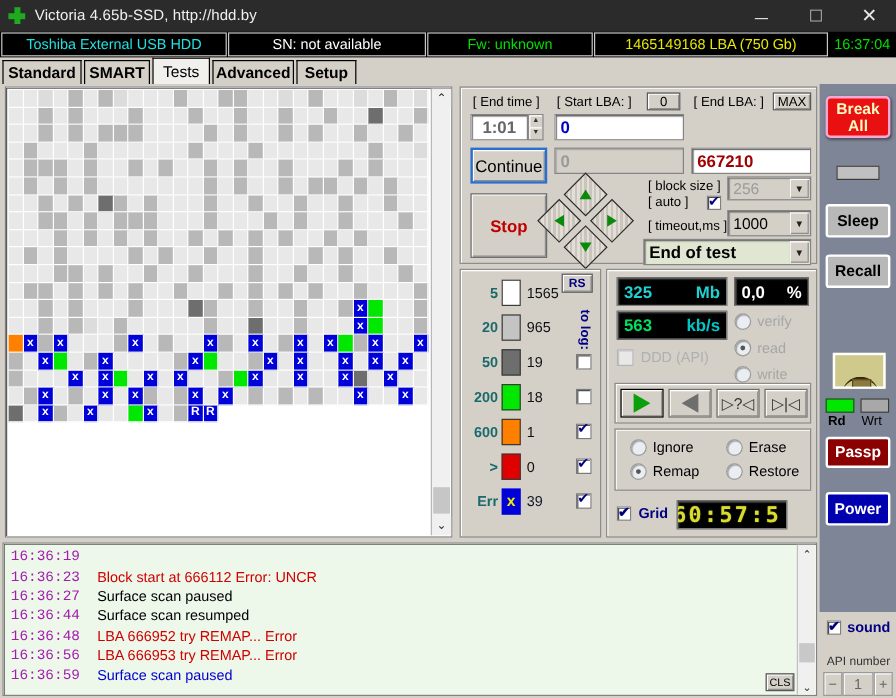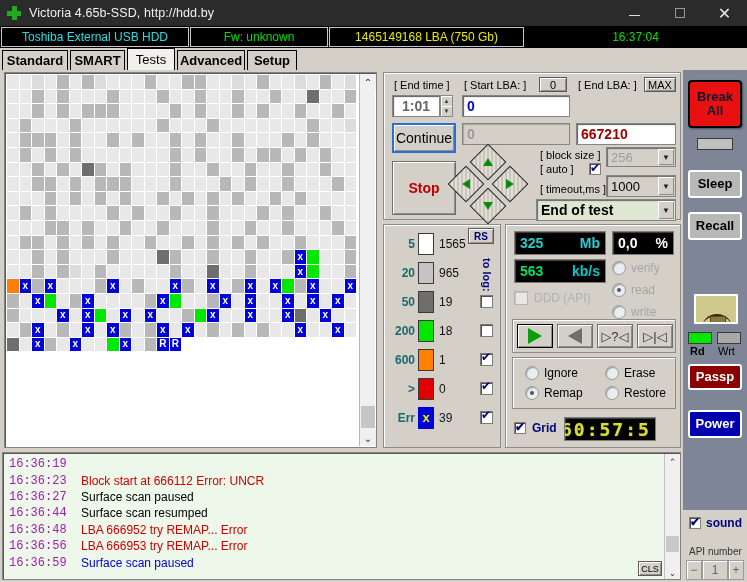--- a/index.html
+++ b/index.html
@@ -314,22 +314,22 @@
   .rightcol {
     position:absolute; left:683px; top:70px; width:64px; height:440px;
     background:#7d8596;
   }
   .rcbtn {
     position:absolute; left:5px; width:54px;
     display:flex; align-items:center; justify-content:center; text-align:center;
     font-size:13px; font-weight:bold; line-height:1.05;
   }
   .breakall {
-    top:10px; height:48px; background:#e81010; color:#0f172a;
-    border:2px solid #000000; border-radius:4px;
+    top:10px; height:35px; background:#e81010; color:#fef9c3;
+    border:2px solid #f9a8d4; border-radius:4px;
     box-shadow: 1px 1px 2px rgba(0,0,0,.4);
   }
   .prog {
     position:absolute; left:14px; top:68px; width:36px; height:12px;
     background:#c0c0c0; border:1px solid #3a3a3a;
   }
   .sleepbtn {
     top:100px; height:28px; background:#b8b8b8; color:#000;
     border:2px solid #fff; border-radius:3px;
   }
@@ -421,20 +421,21 @@
         </div>
       <div class="tb-btn max">
           <span></span>
         </div>
       <div class="tb-btn close">✕</div>
     </div>
   </div>
 
   <div class="devbar">
     <div class="devcell model">Toshiba External USB HDD</div>
+    <div class="devcell sn">SN: not available</div>
     <div class="devcell fw">Fw: unknown</div>
     <div class="devcell lba">1465149168 LBA (750 Gb)</div>
     <div class="devclock">16:37:04</div>
   </div>
 
   <div class="tabstrip">
     <div class="tab" style="left:2px;width:66px;">Standard</div>
     <div class="tab" style="left:70px;width:55px;">SMART</div>
     <div class="tab active" style="left:127px;width:48px;">Tests</div>
     <div class="tab" style="left:177px;width:68px;">Advanced</div>

